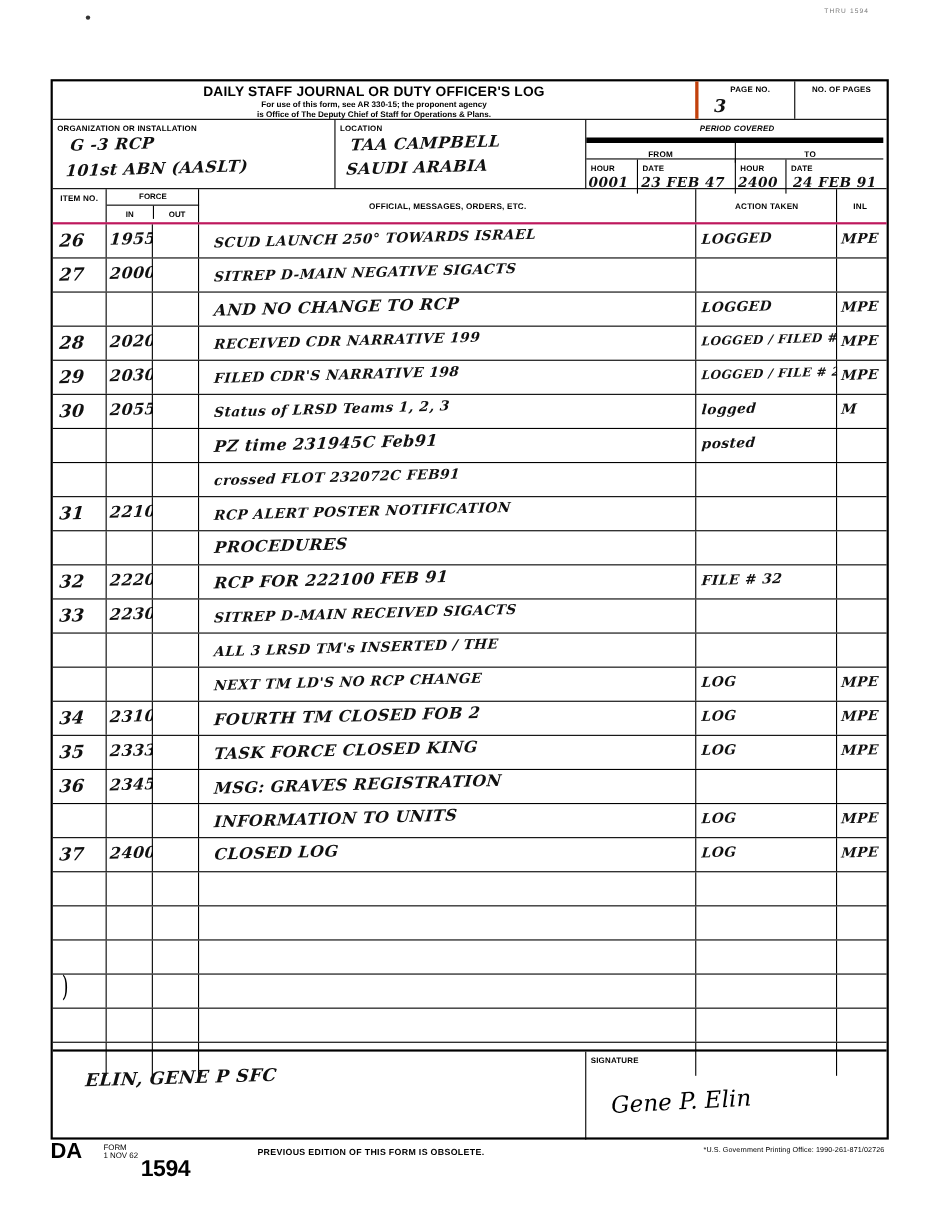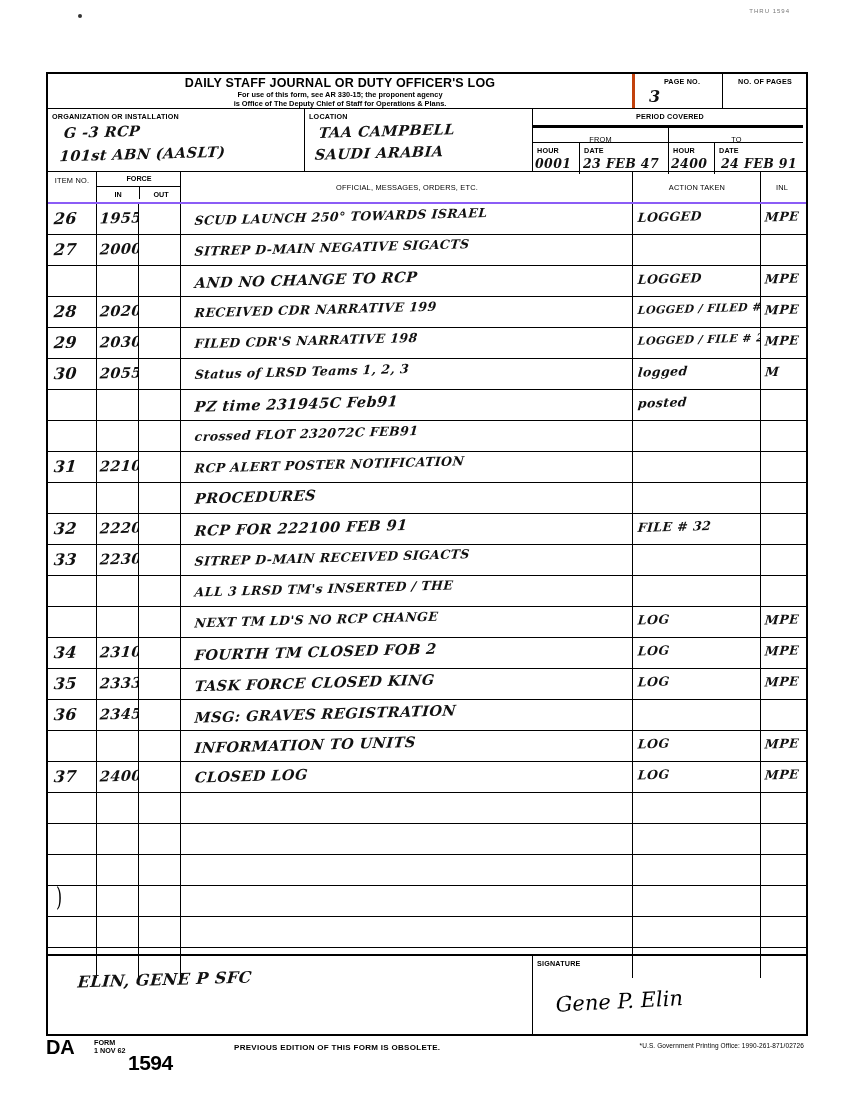--- a/index.html
+++ b/index.html
@@ -18,44 +18,44 @@
   .hdr-pageno{position:absolute;left:584px;top:0;width:90px;height:34px;border-left:3px solid #c2410c;}
   .hdr-pages{position:absolute;left:674px;top:0;width:80px;height:34px;border-left:1px solid #000;}
   .minilabel{font-size:7.2px;font-weight:bold;padding:3px 0 0 4px;letter-spacing:.2px;}
   .center-label{text-align:center;}
 
   
   .band2{position:relative;height:62px;border-bottom:1px solid #000;}
   .org{position:absolute;left:0;top:0;width:256px;height:62px;}
   .loc{position:absolute;left:256px;top:0;width:228px;height:62px;border-left:1px solid #000;}
   .period{position:absolute;left:484px;top:0;width:270px;height:62px;border-left:1px solid #000;}
-  .period-top{height:16px;border-bottom:3px solid #000000;}
+  .period-top{height:16px;border-bottom:5px solid #000000;font-style:italic;}
   .period-mid{position:relative;height:14px;border-bottom:1px solid #000;}
   .period-mid .from{position:absolute;left:0;top:0;width:135px;text-align:center;}
   .period-mid .to{position:absolute;left:135px;top:0;width:135px;text-align:center;border-left:1px solid #000;}
   .period-sub{position:relative;height:31px;}
   .psub{position:absolute;top:0;height:31px;}
   .psub.h1{left:0;width:46px;}
   .psub.d1{left:46px;width:89px;border-left:1px solid #000;}
   .psub.h2{left:135px;width:46px;border-left:1px solid #000;}
   .psub.d2{left:181px;width:89px;border-left:1px solid #000;}
 
   
-  .colhdr{position:relative;height:30px;border-bottom:2px solid #8b5cf6;}
+  .colhdr{position:relative;height:30px;border-bottom:2px solid #be185d;}
   .ch{position:absolute;top:0;height:30px;}
   .ch.item{left:0;width:48px;}
   .ch.time{left:48px;width:84px;border-left:1px solid #000;}
   .ch.time .tlab{text-align:center;font-size:7.2px;font-weight:bold;padding-top:2px;}
   .ch.time .split{position:absolute;left:0;top:14px;width:84px;height:16px;border-top:1px solid #000;}
   .ch.time .split .in{position:absolute;left:0;top:0;width:42px;text-align:center;font-size:7.2px;font-weight:bold;padding-top:3px;}
   .ch.time .split .out{position:absolute;left:42px;top:0;width:42px;text-align:center;font-size:7.2px;font-weight:bold;padding-top:3px;border-left:1px solid #000;}
   .ch.inc{left:132px;width:452px;border-left:1px solid #000;display:flex;align-items:center;justify-content:center;}
   .ch.act{left:584px;width:128px;border-left:1px solid #000;display:flex;align-items:center;justify-content:center;}
   .ch.inl{left:712px;width:42px;border-left:1px solid #000;display:flex;align-items:center;justify-content:center;}
-  .chtext{font-size:7.4px;font-weight:normal;letter-spacing:.2px;}
+  .chtext{font-size:7.4px;font-weight:bold;letter-spacing:.2px;}
   .ch.item .chtext{text-align:center;display:block;padding-top:4px;line-height:9px;}
 
   
   .body{position:relative;height:750px;}
   .row{position:relative;height:30px;border-bottom:1px solid #000;}
   .row:last-child{border-bottom:none;}
   .cell{position:absolute;top:0;height:30px;overflow:hidden;}
   .c-item{left:0;width:48px;}
   .c-in{left:48px;width:42px;border-left:1px solid #000;}
   .c-out{left:90px;width:42px;border-left:1px solid #000;}
@@ -74,21 +74,21 @@
   .skew2{display:inline-block;transform:skewX(-6deg) rotate(-1.6deg);}
 
   
   .footer{position:relative;height:80px;border-top:2px solid #000;}
   .fname{position:absolute;left:0;top:0;width:484px;height:80px;}
   .fsig{position:absolute;left:484px;top:0;width:270px;height:80px;border-left:1px solid #000;}
   .sigline{font-family:"DejaVu Serif",serif;font-style:italic;font-size:21px;padding:22px 0 0 22px;transform:rotate(-3deg);display:inline-block;}
 
   .bottom{position:absolute;left:46px;top:1036px;width:758px;height:24px;}
   .da{position:absolute;left:0;top:0;font-size:20px;font-weight:bold;letter-spacing:-.3px;}
-  .daform{position:absolute;left:48px;top:3px;font-size:7.2px;font-weight:bold;line-height:8px;}
+  .daform{position:absolute;left:48px;top:3px;font-size:7.2px;font-weight:normal;line-height:8px;}
   .danum{position:absolute;left:82px;top:-1px;font-size:21px;font-weight:bold;letter-spacing:-.5px;margin-top:16px;}
   .prevedition{position:absolute;left:188px;top:7px;font-size:8px;font-weight:bold;letter-spacing:.3px;}
   .gpo{position:absolute;right:0;top:6px;font-size:6.5px;letter-spacing:.1px;}
   .topright{position:absolute;right:60px;top:8px;font-size:6px;color:#777;letter-spacing:1px;}
 
   .brace{position:absolute;left:6px;top:-4px;font-size:26px;font-family:"DejaVu Serif",serif;transform:scaleX(.6);}
 </style>
 </head>
 <body>
 

